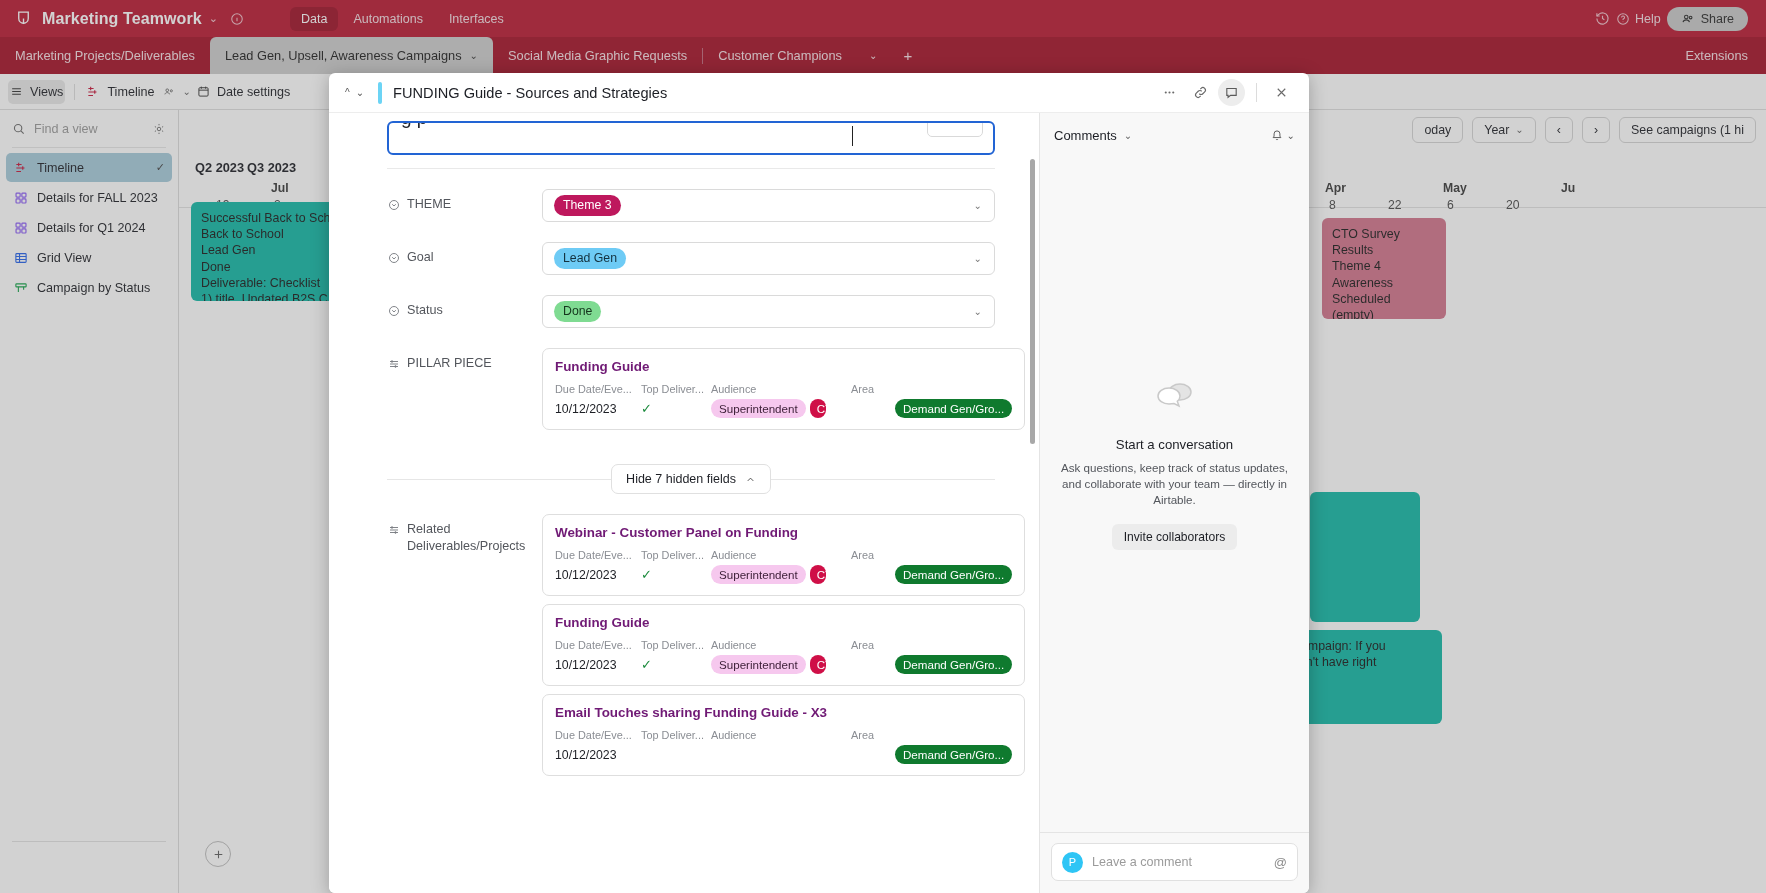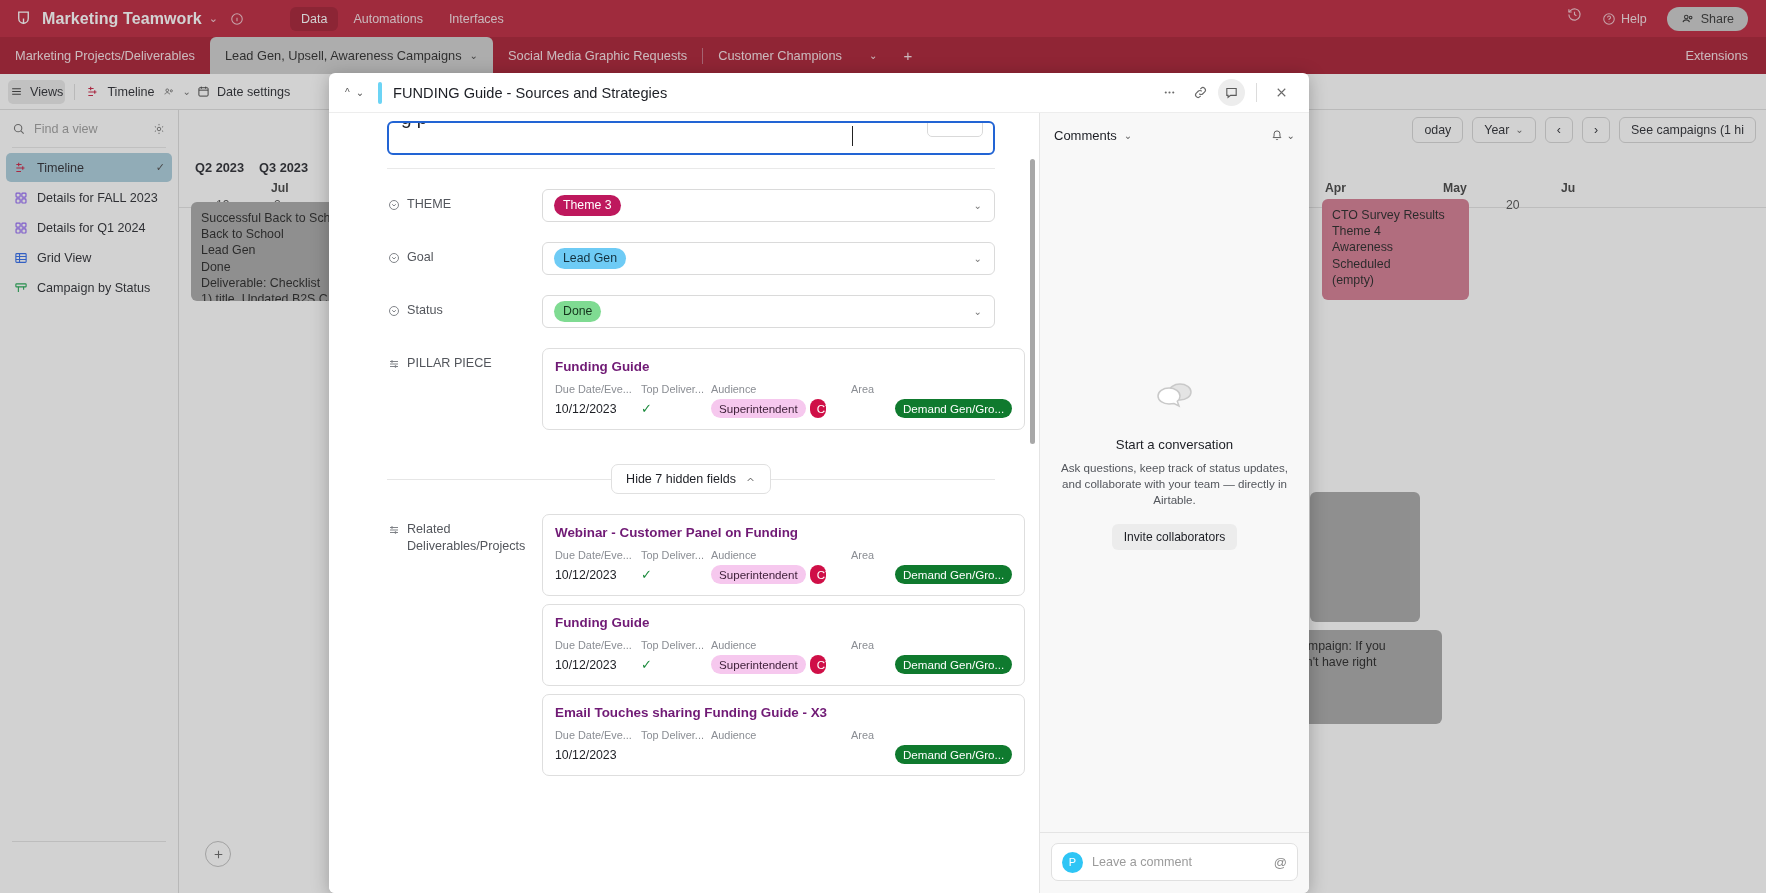--- a/index.html
+++ b/index.html
@@ -18,21 +18,21 @@
   }
   .tb-logo { width: 22px; height: 22px; margin-right: 8px; display:flex; align-items:center; justify-content:center; }
   .tb-title { color: #fff; font-size: 16px; font-weight: bold; letter-spacing: .1px; }
   .tb-caret { color: #f0c8d0; font-size: 11px; margin-left: 7px; }
   .tb-info { margin-left: 11px; width: 16px; height:16px; display:flex; align-items:center; justify-content:center; }
   .tb-nav { display: flex; align-items: center; margin-left: 18px; gap: 4px; padding-left: 27px; }
   .tb-nav-item {
     color: #f3dbe0; font-size: 12.5px; padding: 5px 11px; border-radius: 6px; white-space: nowrap;
   }
   .tb-nav-item.active { background: #a01229; color: #fff; }
-  .tb-right { margin-left: auto; display: flex; gap: 20px; padding-right: 6px; }
+  .tb-right { margin-left: auto; display: flex; align-items: center; gap: 6px; padding-right: 6px; }
   .tb-help { color: #f3dbe0; font-size: 12.5px; display: flex; align-items: center; gap: 5px; }
   .tb-share {
     background: #c8c8c8; color: #2b2b2b; font-size: 12.5px; font-weight: 500;
     border-radius: 14px; padding: 5px 14px; display: flex; align-items: center; gap: 6px;
   }
 
   
   .tabbar {
     position: absolute; top: 37px; left: 0; width: 1766px; height: 37px;
     background: #a51329; display: flex; align-items: stretch;
@@ -79,21 +79,21 @@
   .tl-toolbar { position:absolute; top:0; left:0; right:0; height: 39px; display:flex; align-items:center; justify-content:flex-end; gap:9px; padding-right: 10px; }
   .tl-btn { border:1px solid #d5d5d5; border-radius: 6px; font-size: 12.4px; color:#1d1f25; padding: 5px 11px; display:flex; align-items:center; gap:6px; background:#fff; }
   .tl-head { position:absolute; top:39px; left:0; right:0; height: 59px; border-bottom: 1px solid #e3e3e3; }
   .qlabel { position:absolute; font-size: 12.8px; font-weight: bold; color:#1d1f25; top: 11px; }
   .mlabel { position:absolute; font-size: 12.2px; font-weight: bold; color:#3a3a3a; top: 32px; }
   .dlabel { position:absolute; font-size: 12.2px; color:#4a4a4a; top: 49px; }
   .tl-card {
     position: absolute; border-radius: 6px; padding: 8px 10px; font-size: 12.4px; line-height: 16.2px; color: #1a1a1a;
     overflow: hidden;
   }
-  .tl-card.blue { background: #a3a3a3; }
+  .tl-card.blue { background: #14b8a6; }
   .tl-card.pink { background: #d2758d; }
   .addbtn { position:absolute; left: 26px; bottom: 26px; width: 26px; height:26px; border-radius:50%; border:1px solid #bdbdbd; display:flex; align-items:center; justify-content:center; color:#666; font-size:15px;}
 
   
   .overlay { position: absolute; inset: 0; background: rgba(90,90,90,.27); }
 
   
   .modal {
     position: absolute; left: 329px; top: 73px; width: 980px; height: 820px;
     background: #fff; border-radius: 6px; box-shadow: 0 3px 18px rgba(0,0,0,.26);
@@ -354,21 +354,21 @@
         <span>Year</span>
         <span style="font-size:10px;color:#666">⌄</span>
       </div>
       <div class="tl-btn">‹</div>
       <div class="tl-btn">›</div>
       <div class="tl-btn">See campaigns (1 hi</div>
     </div>
 
     <div class="tl-head">
       <span class="qlabel" style="left:16px">Q2 2023</span>
-      <span class="qlabel" style="left:80px">Q3 2023</span>
+      <span class="qlabel" style="left:68px">Q3 2023</span>
       <span class="mlabel" style="left:92px">Jul</span>
       <span class="mlabel" style="left:1146px">Apr</span>
       <span class="mlabel" style="left:1264px">May</span>
       <span class="mlabel" style="left:1382px">Ju</span>
       <span class="dlabel" style="left:37px">19</span>
       <span class="dlabel" style="left:95px">3</span>
       <span class="dlabel" style="left:1150px">8</span>
       <span class="dlabel" style="left:1209px">22</span>
       <span class="dlabel" style="left:1268px">6</span>
       <span class="dlabel" style="left:1327px">20</span>
@@ -376,21 +376,21 @@
 
     <div class="tl-card blue" style="left:12px;top:92px;width:215px;height:99px">
       <div>Successful Back to Sch</div>
       <div>Back to School</div>
       <div>Lead Gen</div>
       <div>Done</div>
       <div>Deliverable: Checklist</div>
       <div>1) title, Updated B2S C</div>
     </div>
 
-    <div class="tl-card pink" style="left:1143px;top:89px;width:147px;height:101px">
+    <div class="tl-card pink" style="left:1143px;top:108px;width:124px;height:101px">
       <div>CTO Survey Results</div>
       <div>Theme 4</div>
       <div>Awareness</div>
       <div>Scheduled</div>
       <div>(empty)</div>
     </div>
 
     <div class="tl-card blue" style="left:1131px;top:382px;width:110px;height:130px"></div>
 
     <div class="tl-card blue" style="left:1103px;top:520px;width:160px;height:94px">

